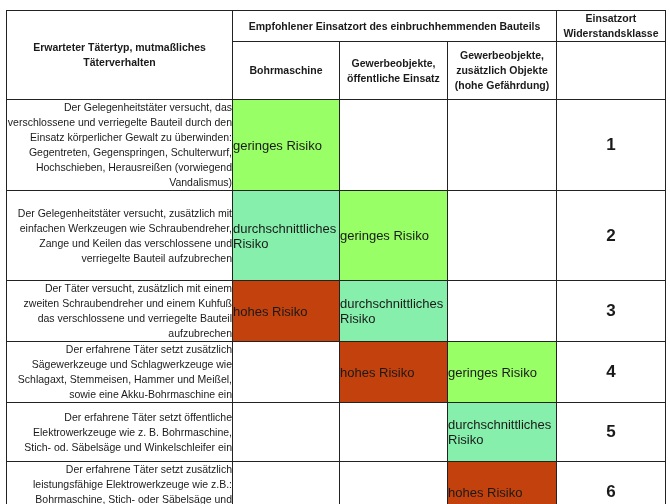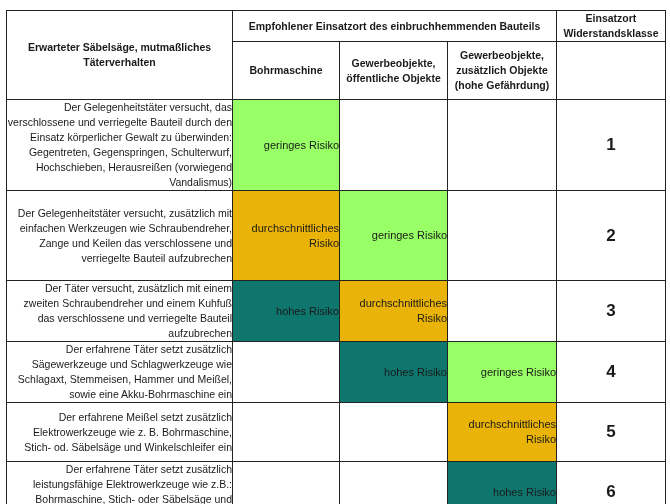--- a/index.html
+++ b/index.html
@@ -9,46 +9,46 @@
       position: absolute; left: 6px; top: 10px;
       border-collapse: collapse; table-layout: fixed;
       width: 659px;
     }
     table.grid td, table.grid th {
       border: 1.5px solid #222; padding: 0; overflow: hidden;
     }
     th { font-weight: bold; font-size: 10.5px; text-align: center; vertical-align: middle; line-height: 15px; }
     th.sub { font-size: 10.5px; }
     td.desc { font-size: 10.5px; line-height: 15px; text-align: right; vertical-align: middle; padding: 0 4px 0 4px; }
-    td.risk { font-size: 11px; text-align: right; vertical-align: middle; line-height: 15px; }
+    td.risk { font-size: 13px; text-align: left; vertical-align: middle; line-height: 15px; }
     td.cls { font-size: 17px; font-weight: bold; text-align: center; vertical-align: middle; }
     .green { background: #99ff66; }
-    .yellow { background: #eab308; }
-    .red { background: #0f766e; margin-left: 36px; }
+    .yellow { background: #86efac; }
+    .red { background: #c2410c; margin-left: 36px; }
   </style>
 </head>
 <body>
 
 <table class="grid">
   <colgroup>
     <col style="width:226px">
     <col style="width:107px">
     <col style="width:108px">
     <col style="width:109px">
     <col style="width:109px">
   </colgroup>
   <tbody>
       <tr style="height:30px">
-    <th rowspan="2">Erwarteter Säbelsäge, mutmaßliches Täterverhalten</th>
+    <th rowspan="2">Erwarteter Tätertyp, mutmaßliches Täterverhalten</th>
     <th colspan="3">Empfohlener Einsatzort des einbruchhemmenden Bauteils</th>
     <th>Einsatzort Widerstandsklasse</th>
   </tr>
   <tr style="height:58px">
     <th class="sub">Bohrmaschine</th>
-    <th class="sub">Gewerbeobjekte, öffentliche Objekte</th>
+    <th class="sub">Gewerbeobjekte, öffentliche Einsatz</th>
     <th class="sub">Gewerbeobjekte, zusätzlich Objekte (hohe Gefährdung)</th>
     <th class="sub"></th>
   </tr>
 
   <tr style="height:89px">
     <td class="desc">Der Gelegenheitstäter versucht, das verschlossene und verriegelte Bauteil durch den Einsatz körperlicher Gewalt zu überwinden: Gegentreten, Gegenspringen, Schulterwurf, Hochschieben, Herausreißen (vorwiegend Vandalismus)</td>
     <td class="risk green">geringes Risiko</td>
     <td class="risk"></td>
     <td class="risk"></td>
     <td class="cls">1</td>
@@ -72,21 +72,21 @@
 
   <tr style="height:58px">
     <td class="desc">Der erfahrene Täter setzt zusätzlich Sägewerkzeuge und Schlagwerkzeuge wie Schlagaxt, Stemmeisen, Hammer und Meißel, sowie eine Akku-Bohrmaschine ein</td>
     <td class="risk"></td>
     <td class="risk red">hohes Risiko</td>
     <td class="risk green">geringes Risiko</td>
     <td class="cls">4</td>
   </tr>
 
   <tr style="height:59px">
-    <td class="desc">Der erfahrene Meißel setzt zusätzlich Elektrowerkzeuge wie z. B. Bohrmaschine, Stich- od. Säbelsäge und Winkelschleifer ein</td>
+    <td class="desc">Der erfahrene Täter setzt öffentliche Elektrowerkzeuge wie z. B. Bohrmaschine, Stich- od. Säbelsäge und Winkelschleifer ein</td>
     <td class="risk"></td>
     <td class="risk"></td>
     <td class="risk yellow">durchschnittliches Risiko</td>
     <td class="cls">5</td>
   </tr>
 
   <tr style="height:60px">
     <td class="desc">Der erfahrene Täter setzt zusätzlich leistungsfähige Elektrowerkzeuge wie z.B.: Bohrmaschine, Stich- oder Säbelsäge und Winkelschleifer ein</td>
     <td class="risk"></td>
     <td class="risk"></td>

